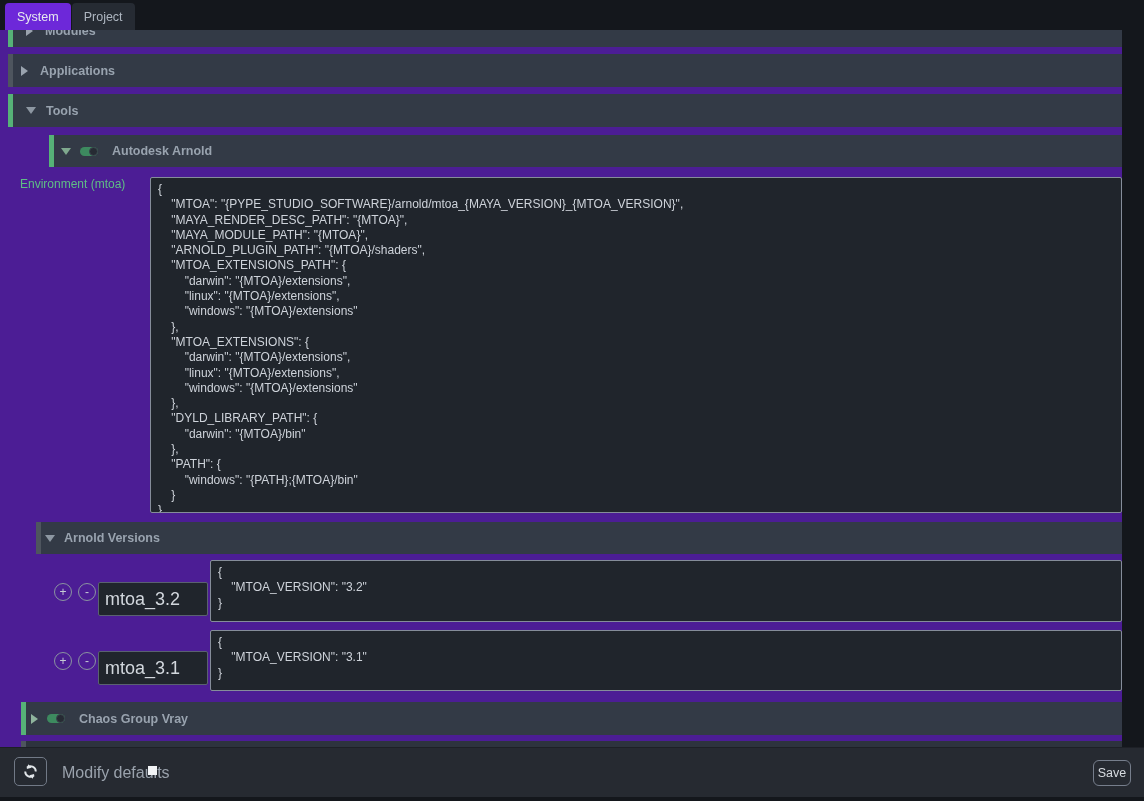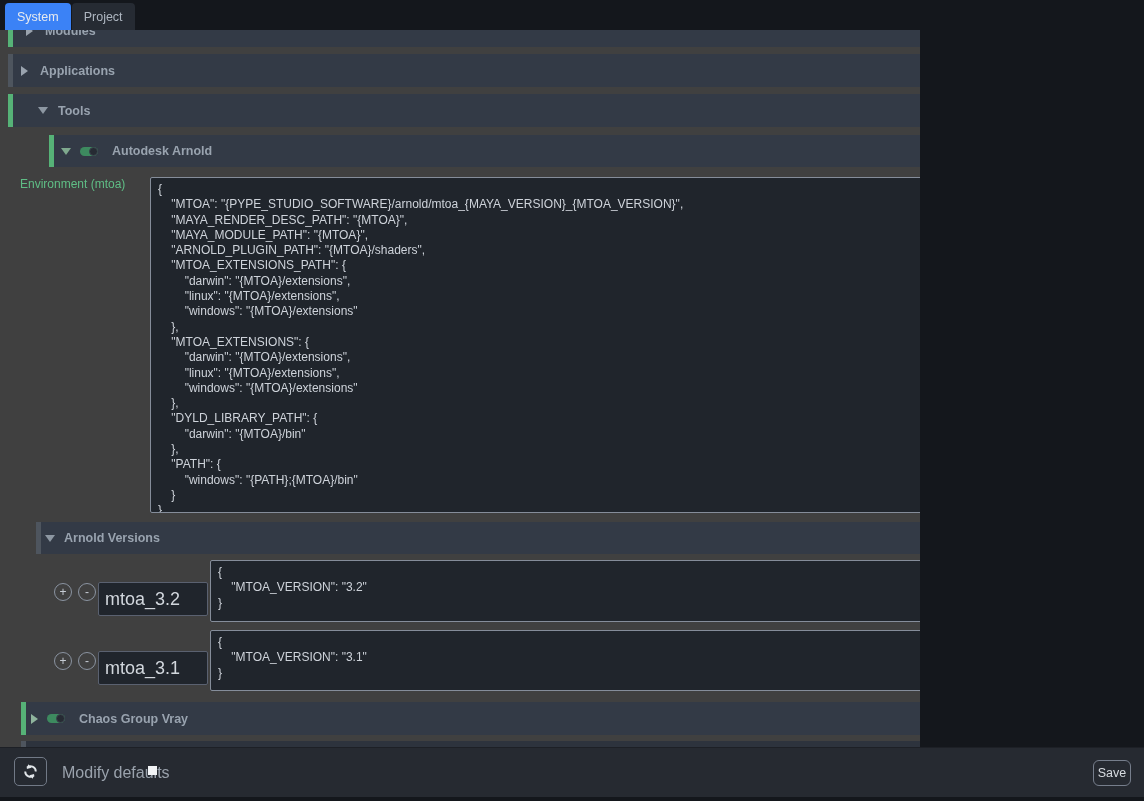--- a/index.html
+++ b/index.html
@@ -4,24 +4,24 @@
 <style>
   * { margin:0; padding:0; box-sizing:border-box; }
   html,body { width:1144px; height:801px; }
   body { font-family:"Liberation Sans", sans-serif; background:#14171c; position:relative; overflow:hidden; }
 
   .app { position:absolute; inset:0; }
 
   
   .tabbar { position:absolute; left:0; top:0; width:1144px; height:30px; background:#14171c; display:flex; align-items:flex-end; padding-left:5px; }
   .tab { height:27px; padding:0 12px; display:flex; align-items:center; font-size:12.5px; color:#aeb6c0; background:#262b33; border-radius:4px 4px 0 0; margin-right:1px; cursor:default; }
-  .tab.active { background:#3b82f6; color:#e7eaee; }
-
-  
-  .content { position:absolute; left:0; top:30px; width:920px; height:717px; background:#404040; overflow:hidden; }
+  .tab.active { background:#6d28d9; color:#e7eaee; }
+
+  
+  .content { position:absolute; left:0; top:30px; width:1122px; height:717px; background:#4c1d95; overflow:hidden; }
 
   .hrow { position:absolute; background:#333a46; display:flex; align-items:center; }
   .hrow .bar { position:absolute; left:0; top:0; bottom:0; width:5px; }
   .bar.green { background:#56b277; }
   .bar.gray { background:#4e555e; }
   .hrow .title { font-size:12.5px; font-weight:bold; color:#99a3af; }
 
   .arrow-right { width:0; height:0; border-top:5px solid transparent; border-bottom:5px solid transparent; border-left:7px solid #9aa3ae; }
   .arrow-down { width:0; height:0; border-left:5px solid transparent; border-right:5px solid transparent; border-top:7px solid #8d97a2; }
   .arrow-down.greenish { border-top-color:#7fa98e; }
@@ -81,21 +81,21 @@
         <div class="title">Modules</div>
       </div>
     </div>
 
     <div class="hrow" style="left:8px; top:24px; width:1114px; height:33px; padding-left:13px;">
       <div class="bar gray"></div>
       <div class="arrow-right" style="margin-right:12px;"></div>
       <div class="title">Applications</div>
     </div>
 
-    <div class="hrow" style="left:8px; top:64px; width:1114px; height:33px; padding-left:30px;">
+    <div class="hrow" style="left:8px; top:64px; width:1114px; height:33px; padding-left:18px;">
       <div class="bar green"></div>
       <div class="arrow-down" style="margin-right:10px;"></div>
       <div class="title">Tools</div>
     </div>
 
     <div class="hrow" style="left:21px; top:105px; width:1101px; height:32px; padding-left:12px;margin-left:28px;">
       <div class="bar green"></div>
       <div class="arrow-down greenish" style="margin-right:9px;"></div>
       <div class="toggle" style="margin-right:14px;">
           <div class="knob"></div>

